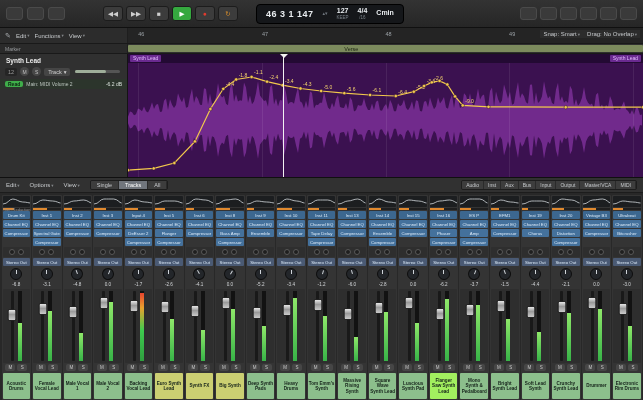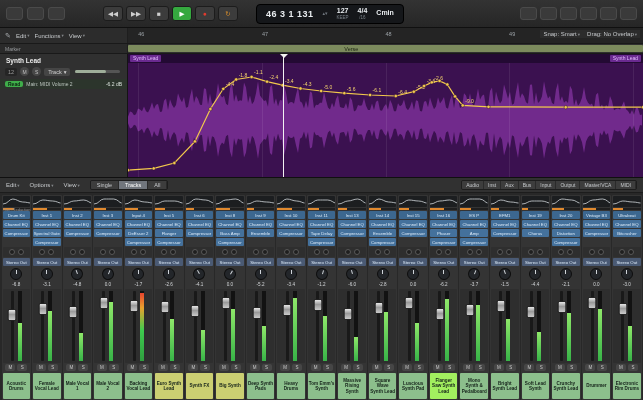--- a/index.html
+++ b/index.html
@@ -132,21 +132,21 @@
     <span class="icon-btn"></span>
     <div class="transport">
       <span class="tbtn">◀◀</span>
       <span class="tbtn">▶▶</span>
       <span class="tbtn">■</span>
       <span class="tbtn play">▶</span>
       <span class="tbtn rec">●</span>
       <span class="tbtn cyc">↻</span>
     </div>
     <div class="lcd">
-      <span class="pos">46 3 1 131</span>
+      <span class="pos">46 3 1 147</span>
       <span class="arrows">▴▾</span>
       <span class="blk">
           <span class="big">127</span>
           <span class="sml">KEEP</span>
         </span>
       <span class="blk">
           <span class="big">4/4</span>
           <span class="sml">/16</span>
         </span>
       <span class="blk">

